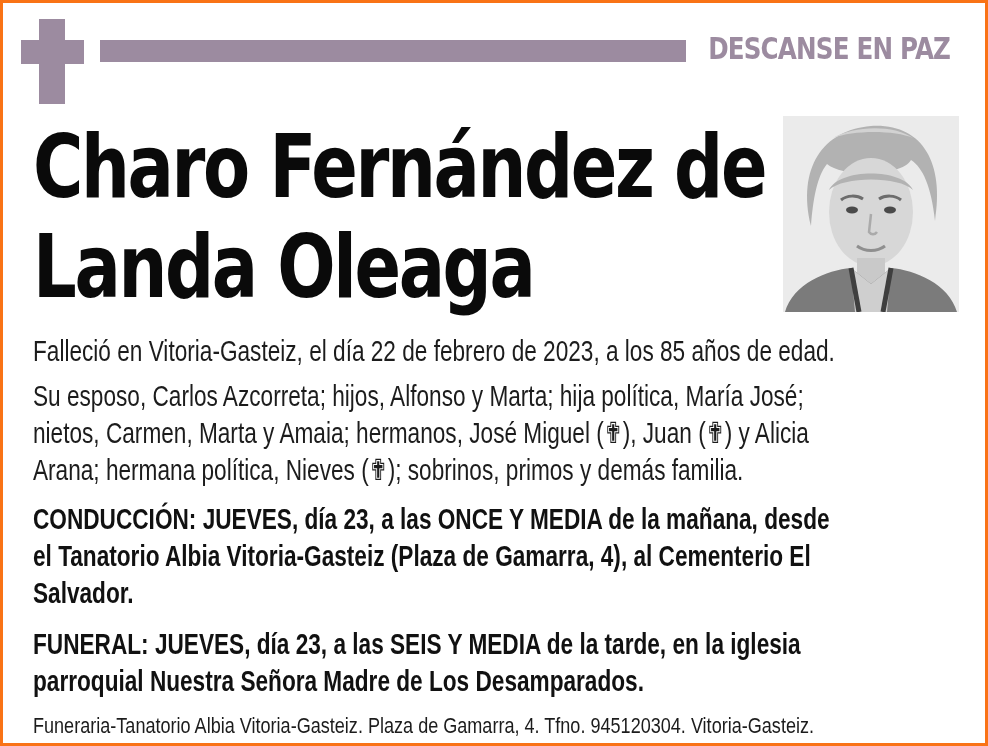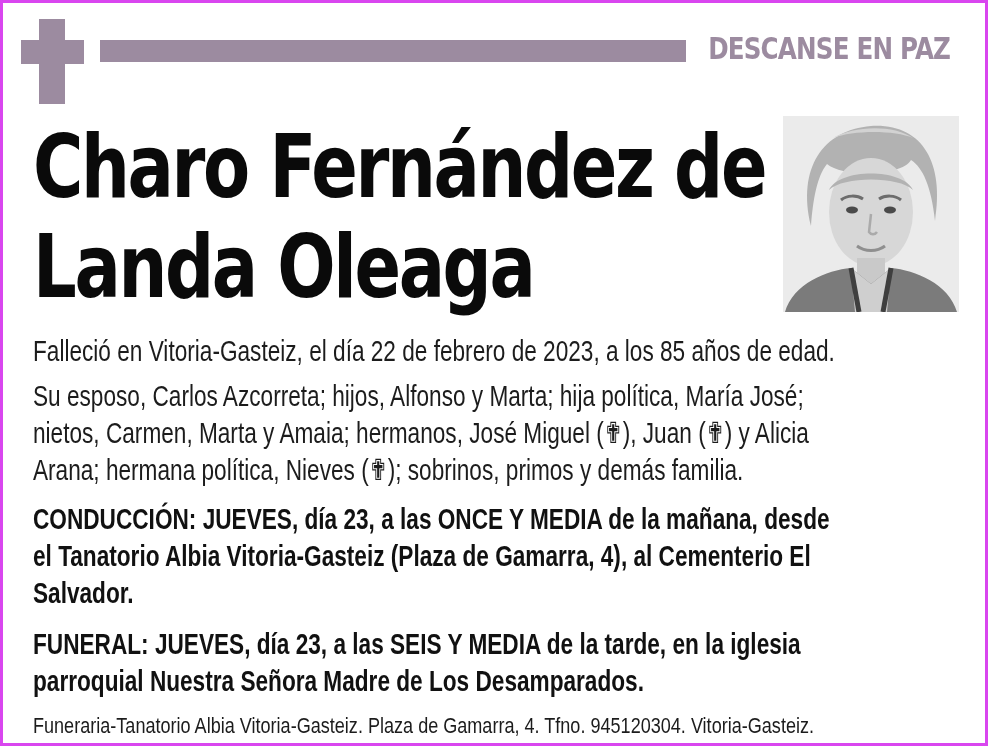--- a/index.html
+++ b/index.html
@@ -6,21 +6,21 @@
     margin: 0;
     padding: 0;
     background: #ffffff;
     font-family: "Liberation Sans", sans-serif;
   }
   .card {
     position: relative;
     width: 988px;
     height: 746px;
     box-sizing: border-box;
-    border: 3px solid #d946ef;
+    border: 3px solid #f97316;
     background: #ffffff;
     overflow: hidden;
   }
   
   .cross { position: absolute; left: 18px; top: 16px; width: 63px; height: 85px; }
   .cross .v { position: absolute; left: 18px; top: 0; width: 26px; height: 85px; background: var(--accent, #9c8ba0); }
   .cross .h { position: absolute; left: 0; top: 21px; width: 63px; height: 24px; background: var(--accent, #9c8ba0); }
   .rule {
     position: absolute; left: 97px; top: 37px; width: 586px; height: 22px;
     background: var(--accent, #9c8ba0);

